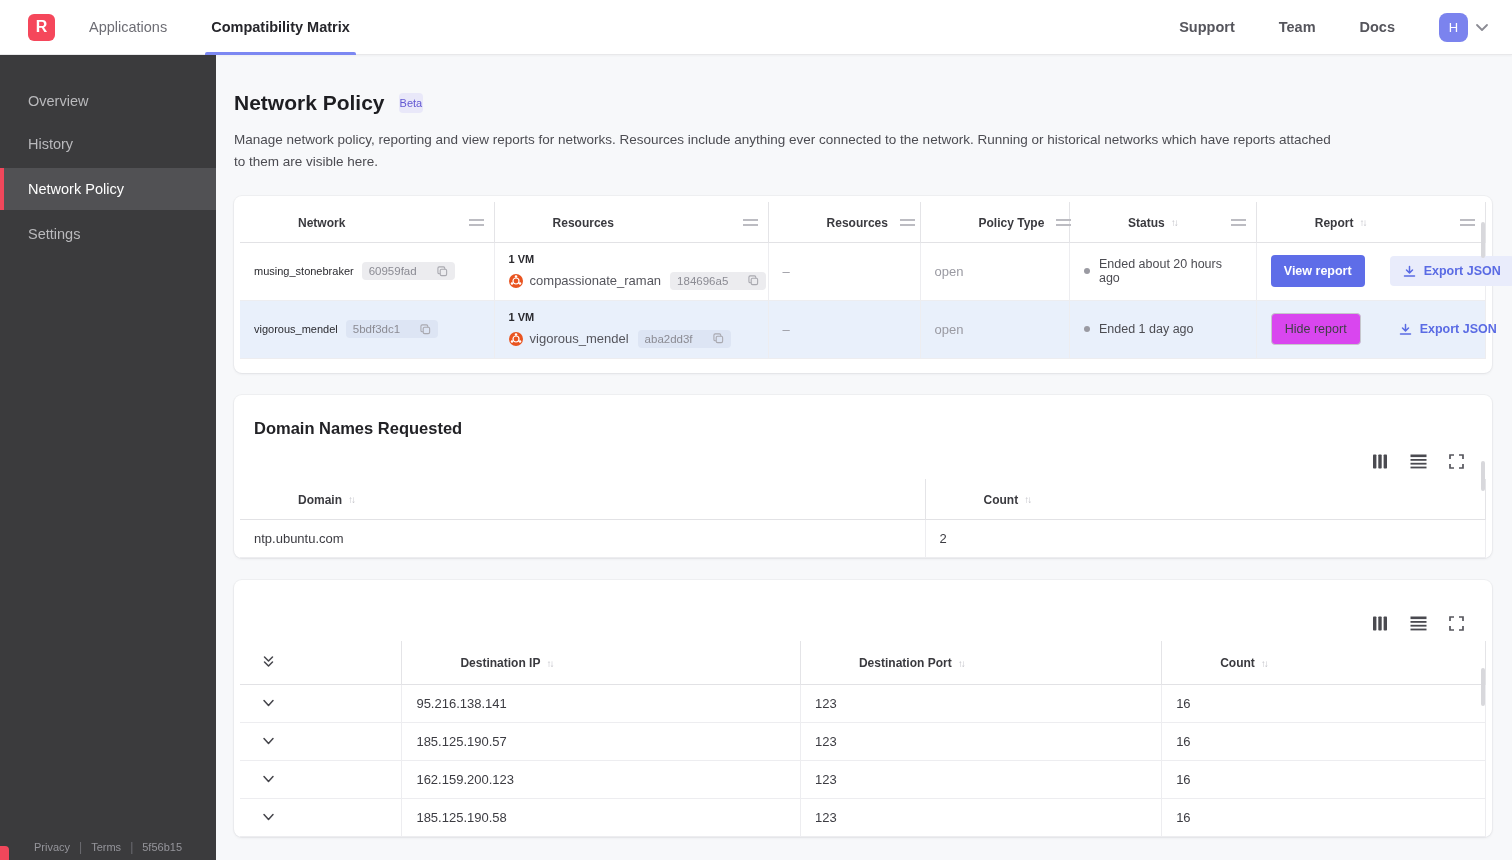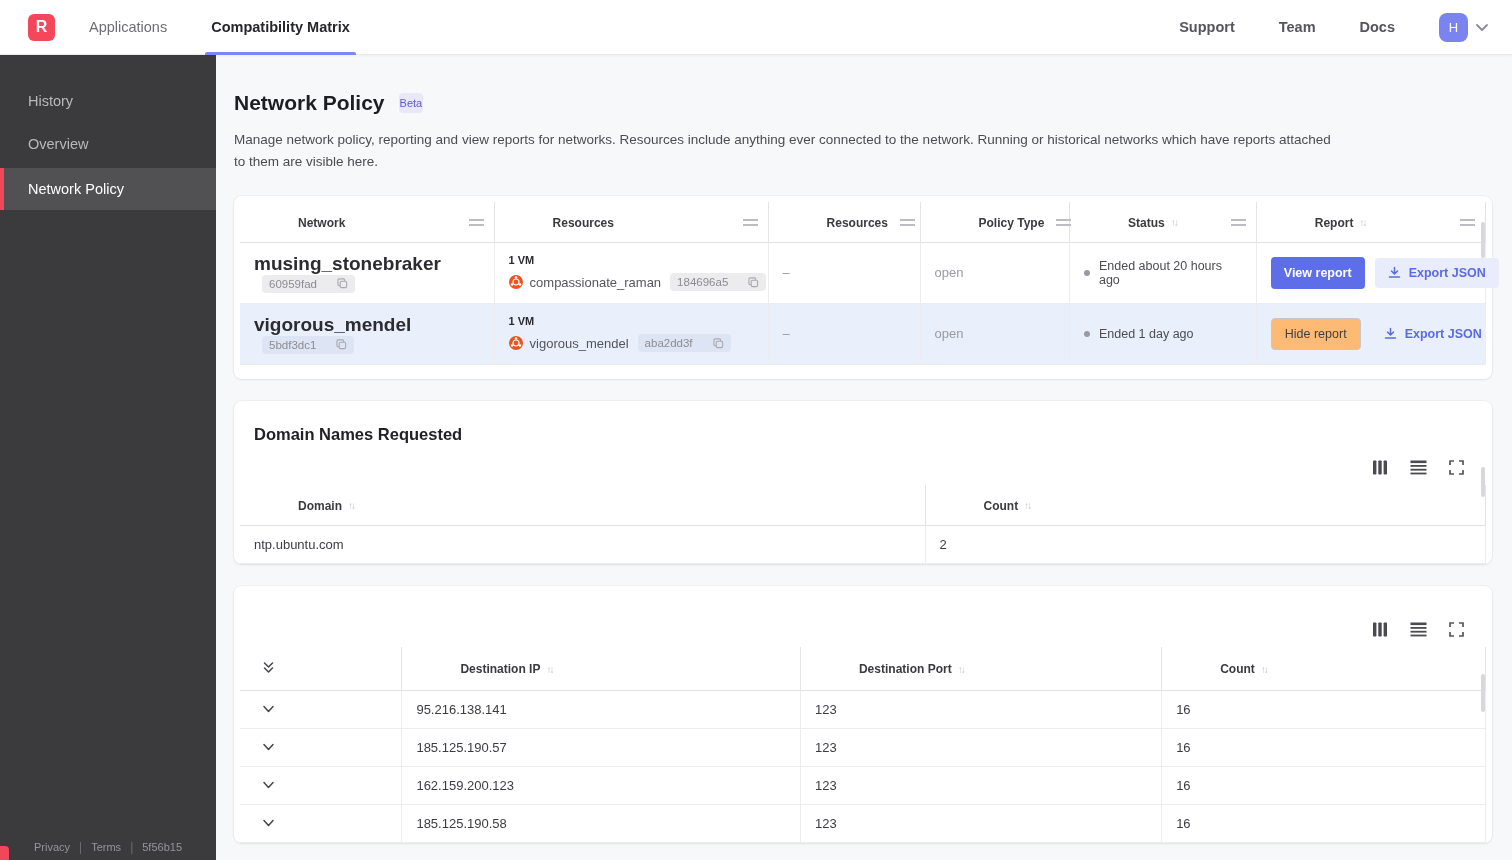--- a/index.html
+++ b/index.html
@@ -55,34 +55,34 @@
   th .th-inner { display:flex; align-items:center; gap:6px;padding-left:44px; }
   th .th-label { font-weight:bold; white-space:nowrap; }
   th .spacer { flex:1; }
   thead tr { border-bottom:1px solid #e2e2e5; }
   td { font-size:13px; color:#3c3c42; padding:10px 10px 10px 14px; border-right:1px solid #ededf0; vertical-align:middle; }
   tbody tr { border-bottom:1px solid #ededf0; }
   tr.hl { background:#e9f0fb; }
   .drag-handle { width:15px; height:7px; border-top:2px solid #bcbcc2; border-bottom:2px solid #bcbcc2; flex-shrink:0; cursor:col-resize; }
   .sort-icon { font-size:10px; color:#c2c2c8; letter-spacing:-2px; cursor:pointer; flex-shrink:0; }
 
-  .net-name { font-weight:bold; font-size:19px; color:#2b2b30; }
+  .net-name { font-weight:normal; font-size:11px; color:#2b2b30; }
   .id-badge { display:inline-flex; align-items:center; gap:20px; background:#ececef; border-radius:4px;
     padding:3px 7px; font-size:11.5px; color:#8b8b93; margin-left:8px; }
   tr.hl .id-badge { background:#dde5f4; }
   .vm-line { font-weight:bold; font-size:11px; color:#2b2b30; margin-bottom:7px; }
   .res-line { display:flex; align-items:center; gap:7px; font-size:13px; color:#55555c; }
   .muted { color:#9a9aa2; }
   .status-cell { display:flex; align-items:center; gap:9px; font-size:12.5px; color:#4c4c52; }
   .status-dot { width:6px; height:6px; border-radius:50%; background:#9a9aa2; flex-shrink:0; }
 
-  .report-cell { display:flex; align-items:center; gap:10px; }
+  .report-cell { display:flex; align-items:center; gap:25px; }
   .btn-primary { background:#5e6de8; color:#fff; font-size:12.5px; font-weight:bold; border:none;
     border-radius:4px; padding:9px 13px; cursor:pointer; white-space:nowrap; }
-  .btn-outline { background:#fdba74; color:#3f3f46; font-size:12.5px; border:1px solid #c6c6cc;
+  .btn-outline { background:#d946ef; color:#3f3f46; font-size:12.5px; border:1px solid #c6c6cc;
     border-radius:4px; padding:8px 13px; cursor:pointer; white-space:nowrap; }
   .export-link { display:inline-flex; align-items:center; gap:8px; background:#e9ecfb; color:#5a6be4;
     font-size:12.5px; font-weight:bold; border-radius:4px; padding:8px 13px; cursor:pointer; white-space:nowrap; }
 
   .scroll-thumb { position:absolute; right:7px; width:4px; background:#d8d8dc; border-radius:2px; }
 
   .chev { cursor:pointer; display:inline-flex; }
   td.exp-cell { padding-left:22px; }
 
   
@@ -108,23 +108,24 @@
       <svg width="16" height="16" viewBox="0 0 16 16">
           <polyline points="3,6 8,11 13,6" fill="none" stroke="#8b8b93" stroke-width="1.8" stroke-linecap="round" stroke-linejoin="round"></polyline>
         </svg>
     </span>
   </div>
 </div>
 
 <div class="shell">
 
   <div class="sidebar">
+    <div class="side-item">Overview</div>
     <div class="side-item">History</div>
-    <div class="side-item">Overview</div>
     <div class="side-item active">Network Policy</div>
+    <div class="side-item">Settings</div>
     <div class="side-footer">
       <span>Privacy</span>
       <span class="sep">|</span>
       <span>Terms</span>
       <span class="sep">|</span>
       <span>5f56b15</span>
     </div>
     <div class="corner-accent"></div>
   </div>
 

